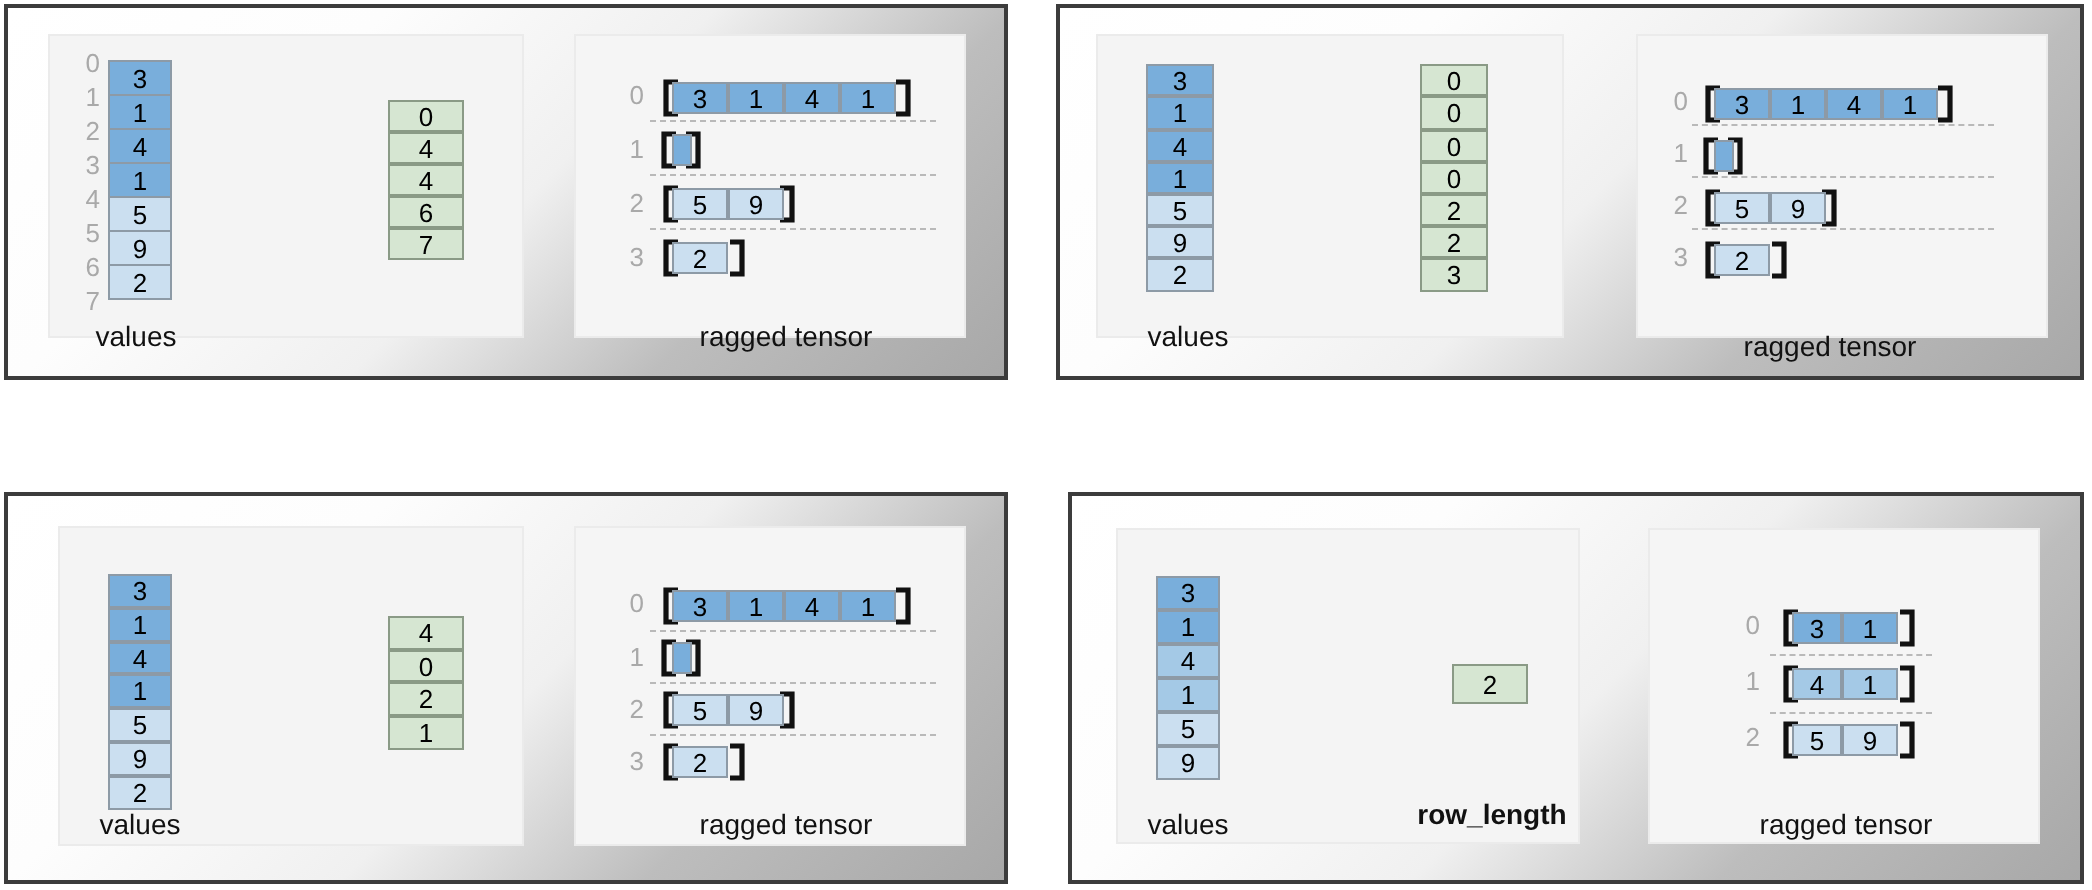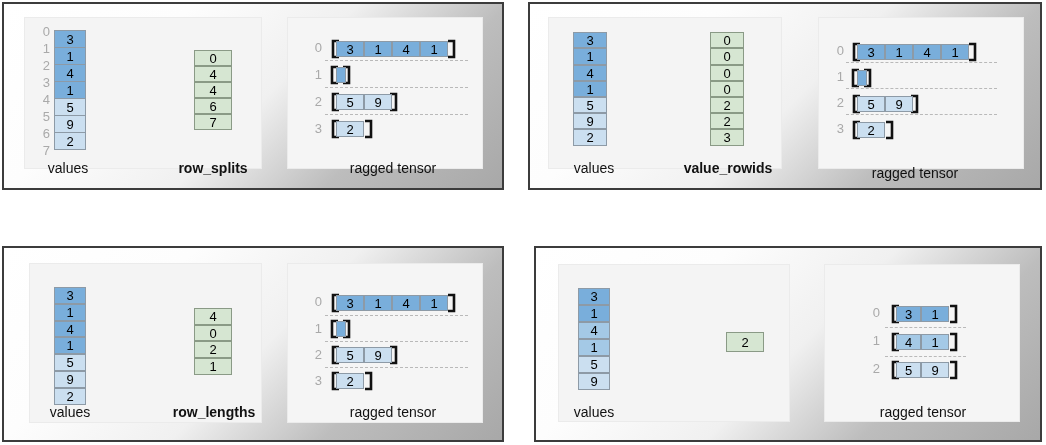--- a/index.html
+++ b/index.html
@@ -227,21 +227,20 @@
   <div class="cell c-blue1" style="left:336px;top:41px;width:28px;height:16px;">3</div>
   <div class="cell c-blue1" style="left:364px;top:41px;width:28px;height:16px;">1</div>
   <div class="cell c-blue1" style="left:392px;top:41px;width:28px;height:16px;">4</div>
   <div class="cell c-blue1" style="left:420px;top:41px;width:28px;height:16px;">1</div>
   <div class="cell c-blue1" style="left:336px;top:67px;width:10px;height:16px;"></div>
   <div class="cell c-blue3" style="left:336px;top:94px;width:28px;height:16px;">5</div>
   <div class="cell c-blue3" style="left:364px;top:94px;width:28px;height:16px;">9</div>
   <div class="cell c-blue3" style="left:336px;top:121px;width:28px;height:16px;">2</div>
 
   <div class="caption" style="left:20px;top:161px;width:96px;">values</div>
-  <div class="caption bold" style="left:150px;top:161px;width:126px;">row_splits</div>
   <div class="caption" style="left:318px;top:161px;width:150px;">ragged tensor</div>
 
   <div class="panel" style="left:528px;top:2px;width:514px;height:188px;">
     <div class="panel-inner" style="left:18px;top:13px;width:234px;height:152px;"></div>
     <div class="panel-inner white" style="left:288px;top:13px;width:206px;height:152px;"></div>
   </div>
 
   <div class="cellcol">
     <div class="cell c-blue1" style="left:573px;top:32px;width:34px;height:16px;">3</div>
     <div class="cell c-blue1" style="left:573px;top:48px;width:34px;height:17px;">1</div>
@@ -287,21 +286,20 @@
   <div class="cell c-blue1" style="left:857px;top:44px;width:28px;height:16px;">3</div>
   <div class="cell c-blue1" style="left:885px;top:44px;width:28px;height:16px;">1</div>
   <div class="cell c-blue1" style="left:913px;top:44px;width:28px;height:16px;">4</div>
   <div class="cell c-blue1" style="left:941px;top:44px;width:28px;height:16px;">1</div>
   <div class="cell c-blue1" style="left:857px;top:70px;width:10px;height:16px;"></div>
   <div class="cell c-blue3" style="left:857px;top:96px;width:28px;height:16px;">5</div>
   <div class="cell c-blue3" style="left:885px;top:96px;width:28px;height:16px;">9</div>
   <div class="cell c-blue3" style="left:857px;top:122px;width:28px;height:16px;">2</div>
 
   <div class="caption" style="left:546px;top:161px;width:96px;">values</div>
-  <div class="caption bold" style="left:653px;top:161px;width:150px;">value_rowids</div>
   <div class="caption" style="left:840px;top:166px;width:150px;">ragged tensor</div>
 
   <div class="panel" style="left:2px;top:246px;width:502px;height:196px;">
     <div class="panel-inner" style="left:25px;top:15px;width:233px;height:160px;"></div>
     <div class="panel-inner white" style="left:283px;top:15px;width:196px;height:160px;"></div>
   </div>
 
   <div class="cellcol">
     <div class="cell c-blue1" style="left:54px;top:287px;width:32px;height:17px;">3</div>
     <div class="cell c-blue1" style="left:54px;top:304px;width:32px;height:17px;">1</div>
@@ -344,21 +342,20 @@
   <div class="cell c-blue1" style="left:336px;top:295px;width:28px;height:16px;">3</div>
   <div class="cell c-blue1" style="left:364px;top:295px;width:28px;height:16px;">1</div>
   <div class="cell c-blue1" style="left:392px;top:295px;width:28px;height:16px;">4</div>
   <div class="cell c-blue1" style="left:420px;top:295px;width:28px;height:16px;">1</div>
   <div class="cell c-blue1" style="left:336px;top:321px;width:10px;height:16px;"></div>
   <div class="cell c-blue3" style="left:336px;top:347px;width:28px;height:16px;">5</div>
   <div class="cell c-blue3" style="left:364px;top:347px;width:28px;height:16px;">9</div>
   <div class="cell c-blue3" style="left:336px;top:373px;width:28px;height:16px;">2</div>
 
   <div class="caption" style="left:22px;top:405px;width:96px;">values</div>
-  <div class="caption bold" style="left:145px;top:405px;width:138px;">row_lengths</div>
   <div class="caption" style="left:318px;top:405px;width:150px;">ragged tensor</div>
 
   <div class="panel" style="left:534px;top:246px;width:508px;height:196px;">
     <div class="panel-inner" style="left:22px;top:16px;width:232px;height:158px;"></div>
     <div class="panel-inner white" style="left:288px;top:16px;width:196px;height:158px;"></div>
   </div>
 
   <div class="cellcol">
     <div class="cell c-blue1" style="left:578px;top:288px;width:32px;height:17px;">3</div>
     <div class="cell c-blue1" style="left:578px;top:305px;width:32px;height:17px;">1</div>
@@ -391,15 +388,16 @@
   </svg>
 
   <div class="cell c-blue1" style="left:896px;top:306px;width:25px;height:16px;">3</div>
   <div class="cell c-blue1" style="left:921px;top:306px;width:28px;height:16px;">1</div>
   <div class="cell c-blue2" style="left:896px;top:334px;width:25px;height:16px;">4</div>
   <div class="cell c-blue2" style="left:921px;top:334px;width:28px;height:16px;">1</div>
   <div class="cell c-blue3" style="left:896px;top:362px;width:25px;height:16px;">5</div>
   <div class="cell c-blue3" style="left:921px;top:362px;width:28px;height:16px;">9</div>
 
   <div class="caption" style="left:546px;top:405px;width:96px;">values</div>
+  <div class="caption bold" style="left:676px;top:400px;width:140px;">row_length</div>
   <div class="caption" style="left:848px;top:405px;width:150px;">ragged tensor</div>
 
 </div>
 
 </body></html>

